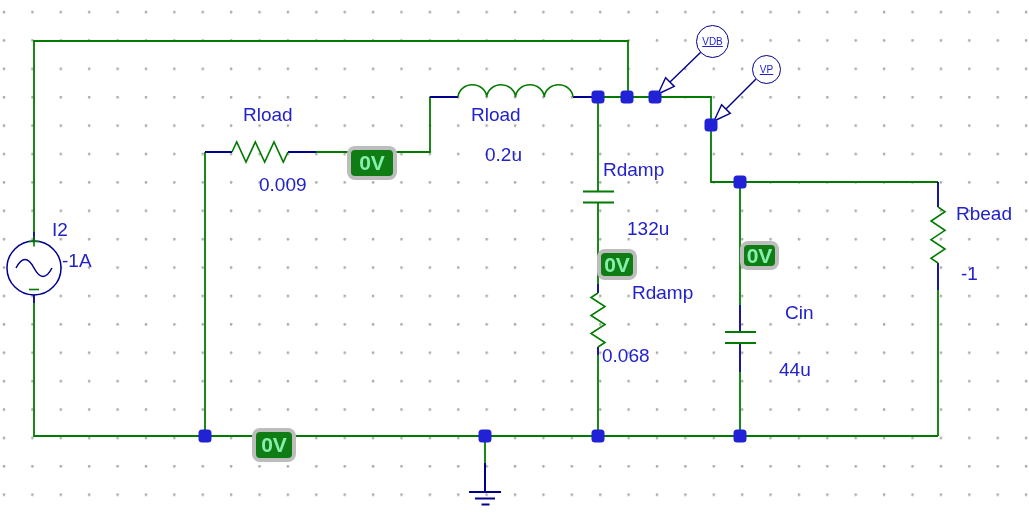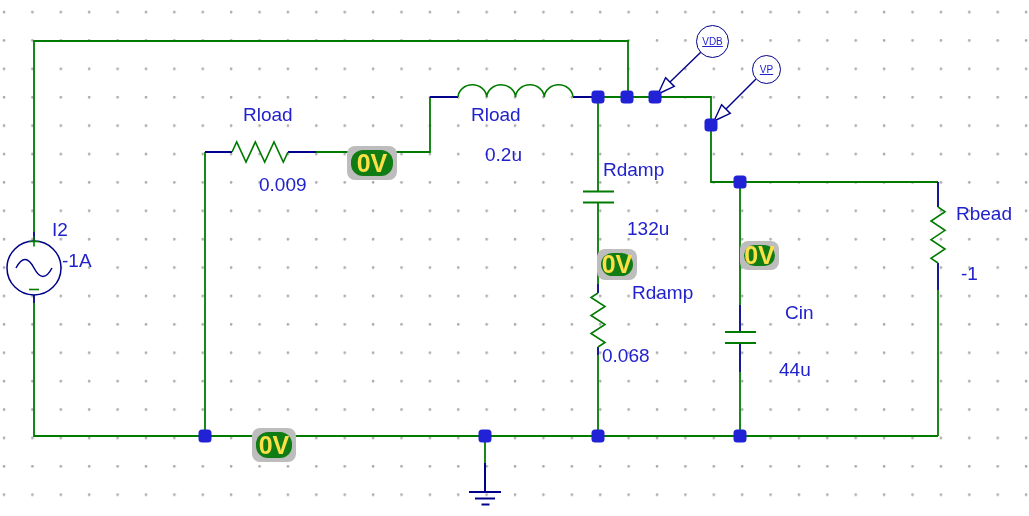--- a/index.html
+++ b/index.html
@@ -12,21 +12,21 @@
   #stage svg{position:absolute;left:0;top:0;}
   .lbl{
     position:absolute;color:#2222CC;font-size:19px;line-height:1.05;
     white-space:nowrap;letter-spacing:0px;
   }
   .badge{
     position:absolute;background:#BDBDBD;border-radius:8px;
     display:flex;align-items:center;justify-content:center;box-sizing:border-box;padding:4px;
   }
   .badge-inner{
-    background:#0F7C14;border-radius:12px;color:#fde047;font-weight:bold;font-size:25px;
+    background:#0F7C14;border-radius:4px;color:#86efac;font-weight:bold;font-size:21px;
     width:100%;height:100%;display:flex;align-items:center;justify-content:center;
   }
   .probe{
     position:absolute;border:1.5px solid #00008B;border-radius:50%;background:#fff;
     display:flex;align-items:center;justify-content:center;
     color:#2222CC;font-size:10px;box-sizing:border-box;text-decoration:underline;
   }
 </style>
 </head>
 <body>

